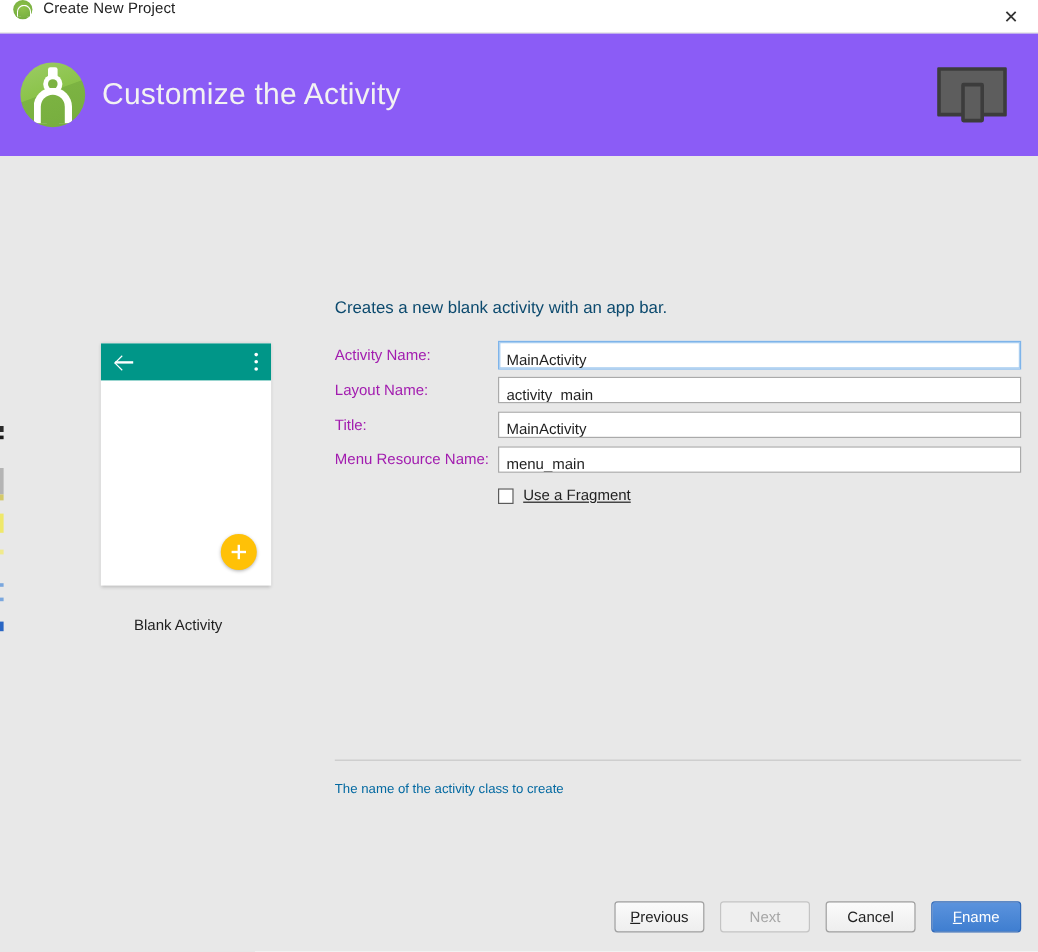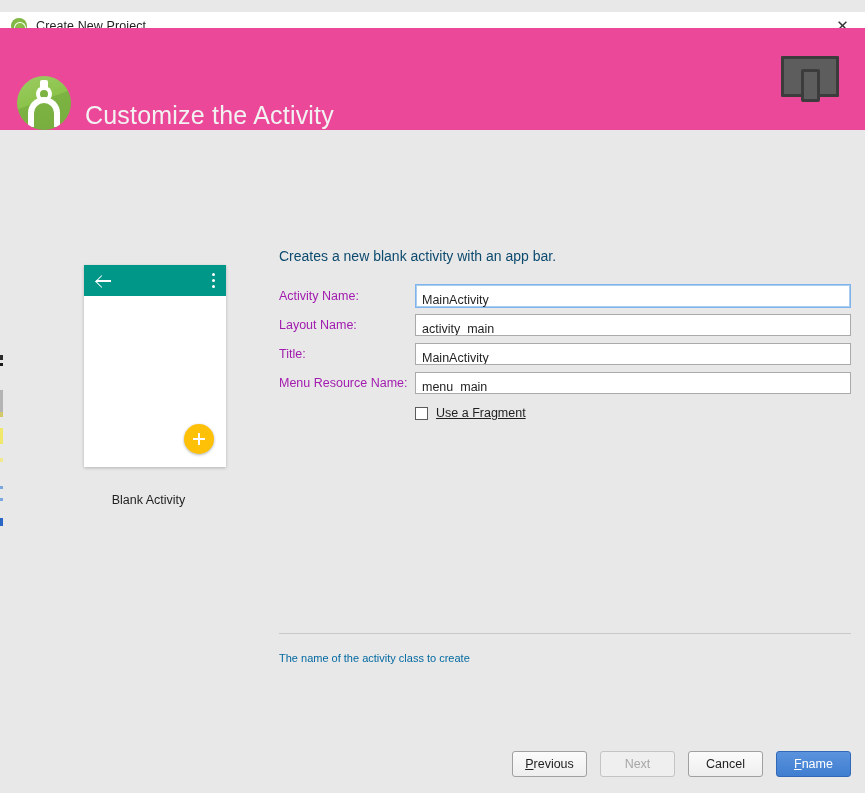--- a/index.html
+++ b/index.html
@@ -22,21 +22,21 @@
     z-index: 30;
   }
   .edge-artifacts i { position: absolute; left: 0; width: 3px; display: block; }
 
   
   .titlebar {
     position: absolute; left: 0; top: 0;
     width: 865px; height: 28px;
     background: #ffffff;
     border-bottom: 1px solid #dcdcdc;
-    display: flex; align-items: center; margin-top: 12px;
+    display: flex; 
   }
   .titlebar-icon {
     width: 16px; height: 16px; margin-left: 11px; margin-right: 9px;
     border-radius: 50%;
     background: radial-gradient(circle at 50% 42%, #8fc24a 0%, #7cb342 60%, #6aa033 100%);
     position: relative; flex: none;
   }
   .titlebar-icon::after {
     content: ""; position: absolute; left: 3px; top: 4px;
     width: 10px; height: 9px;
@@ -51,22 +51,22 @@
     width: 45px; height: 28px;
     display: flex; align-items: center; justify-content: center;
     font-size: 15px; color: #333; font-family: "DejaVu Sans", sans-serif;
     cursor: default;
   }
 
   
   .header {
     position: absolute; left: 0; top: 28px;
     width: 865px; height: 102px;
-    background: #ec4899;
-    display: flex; align-items: flex-end;
+    background: #8b5cf6;
+    display: flex; align-items: center;
   }
   .header-logo {
     width: 54px; height: 54px; margin-left: 17px; margin-right: 14px;
     border-radius: 50%; position: relative; flex: none;
     background: linear-gradient(160deg, #9ccc65 0%, #8bc34a 45%, #7cb342 46%, #76ad3e 100%);
     overflow: hidden;
   }
   .header-logo .compass-head {
     position: absolute; left: 50%; top: 10px; margin-left: -8px;
     width: 16px; height: 16px; border-radius: 50%;
@@ -108,21 +108,21 @@
 
   
   .body-area {
     position: absolute; left: 0; top: 130px;
     width: 865px; height: 663px;
     background: #e8e8e8;
   }
 
   
   .preview-wrap {
-    position: absolute; left: 71px; top: 135px;
+    position: absolute; left: 71px; top: 156px;
     width: 142px;
     padding-left: 13px;
   }
   .phone-card {
     width: 142px; height: 202px;
     background: #ffffff;
     box-shadow: 0 1px 3px rgba(0,0,0,.22);
     position: relative; overflow: hidden;
   }
   .phone-appbar {

